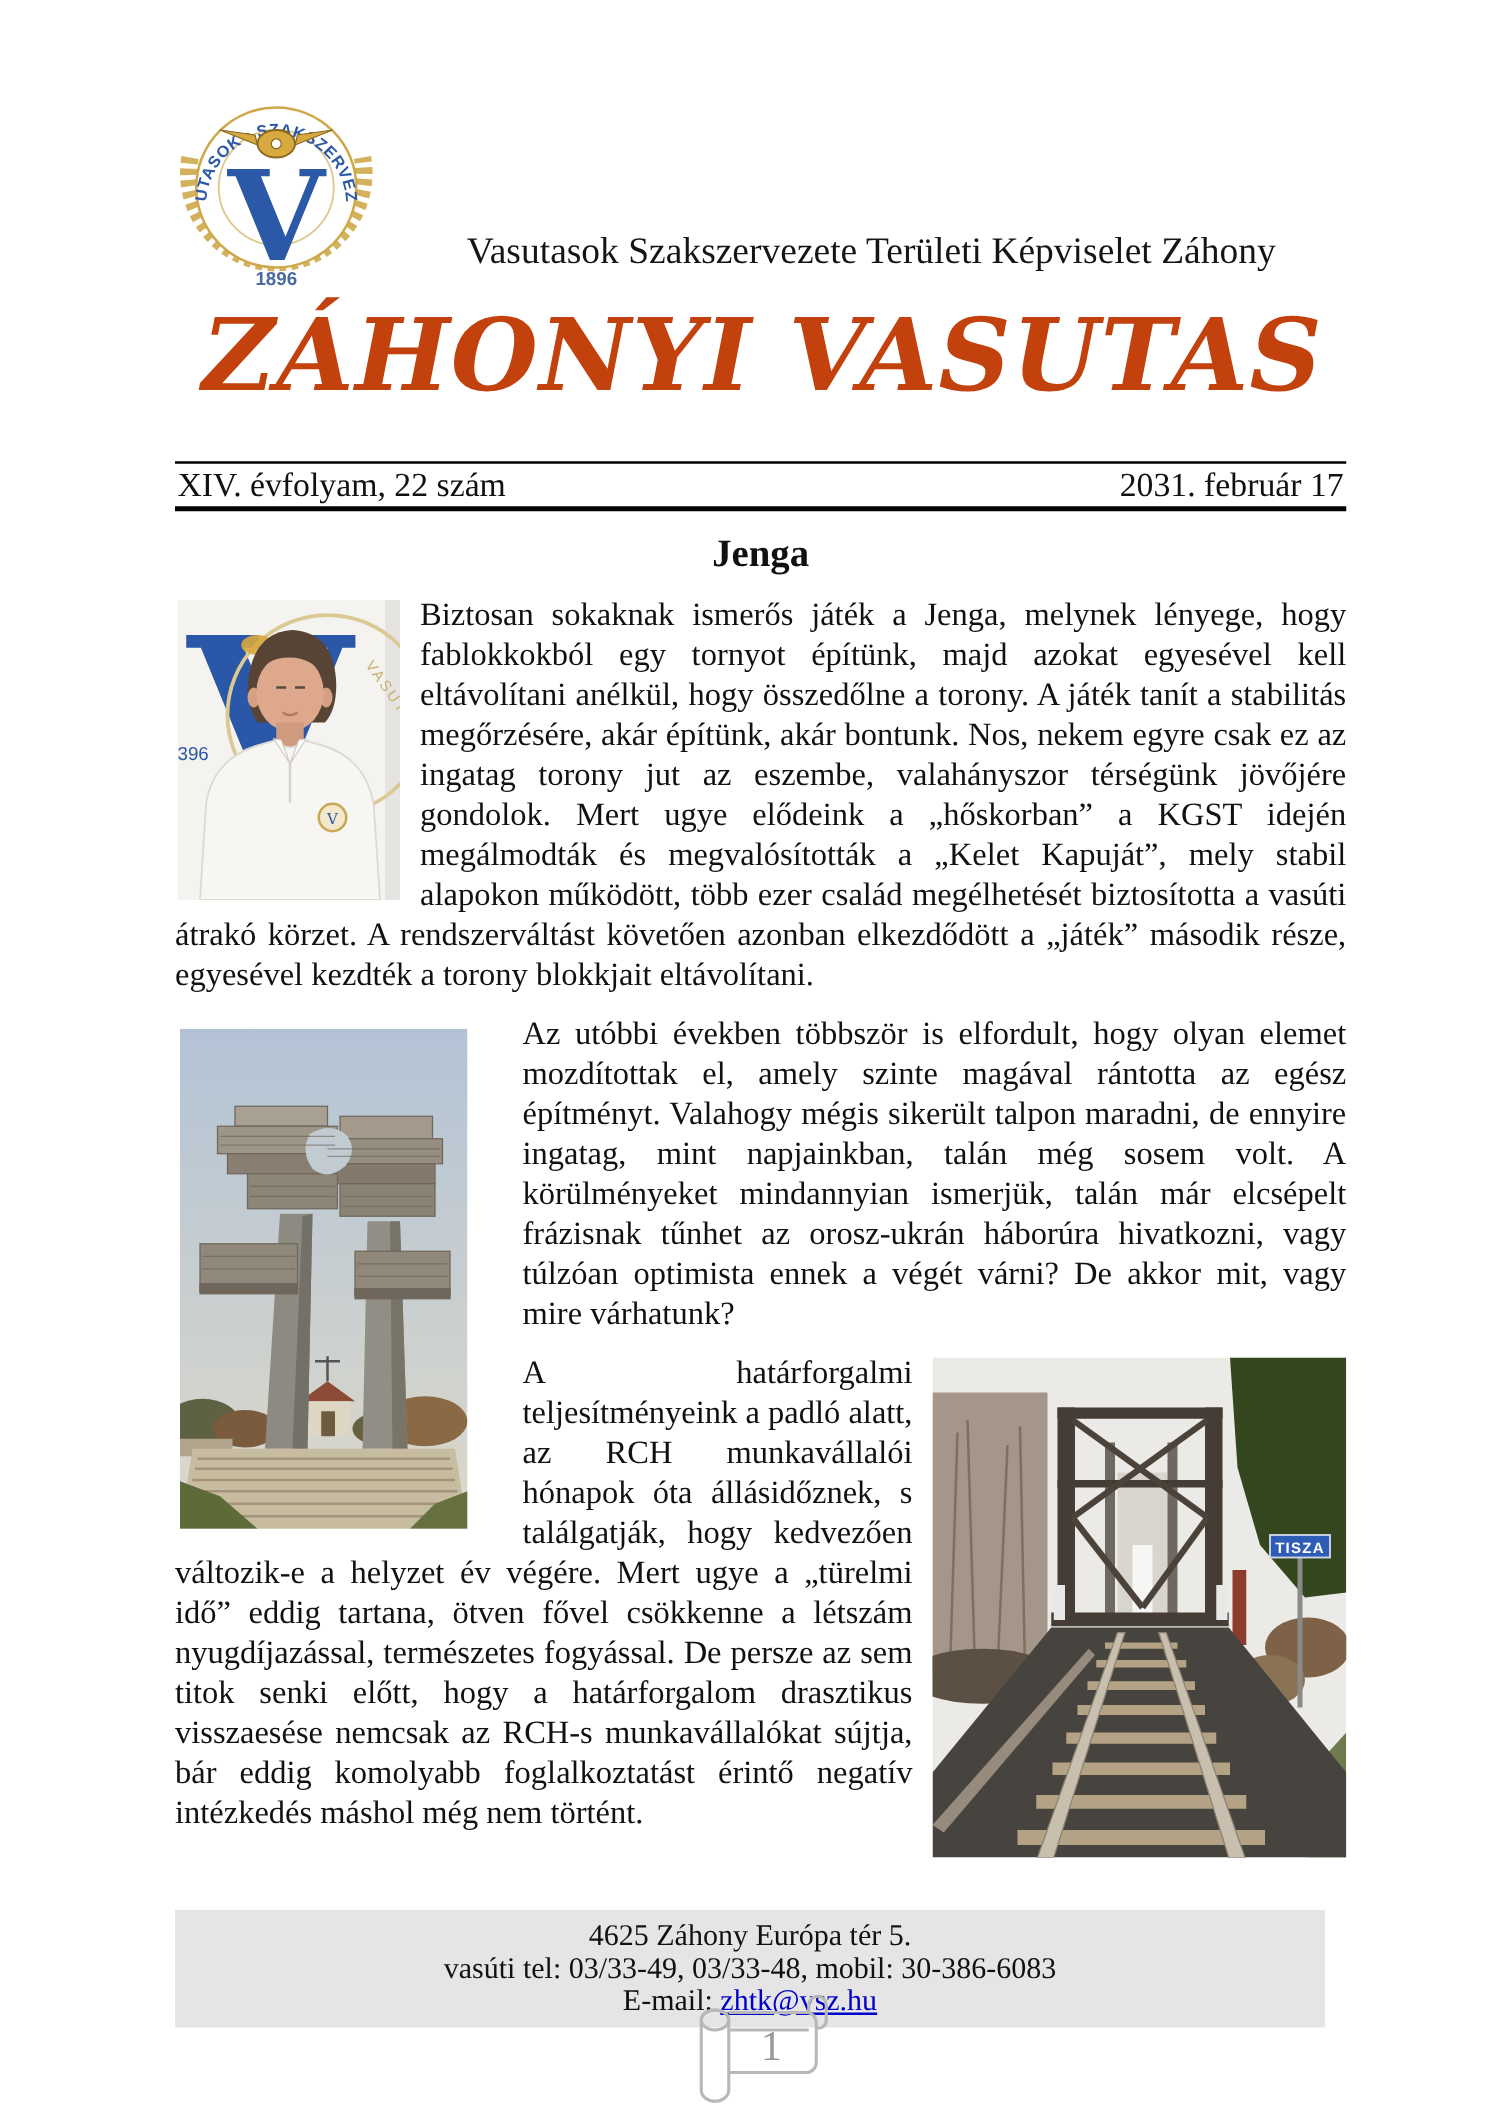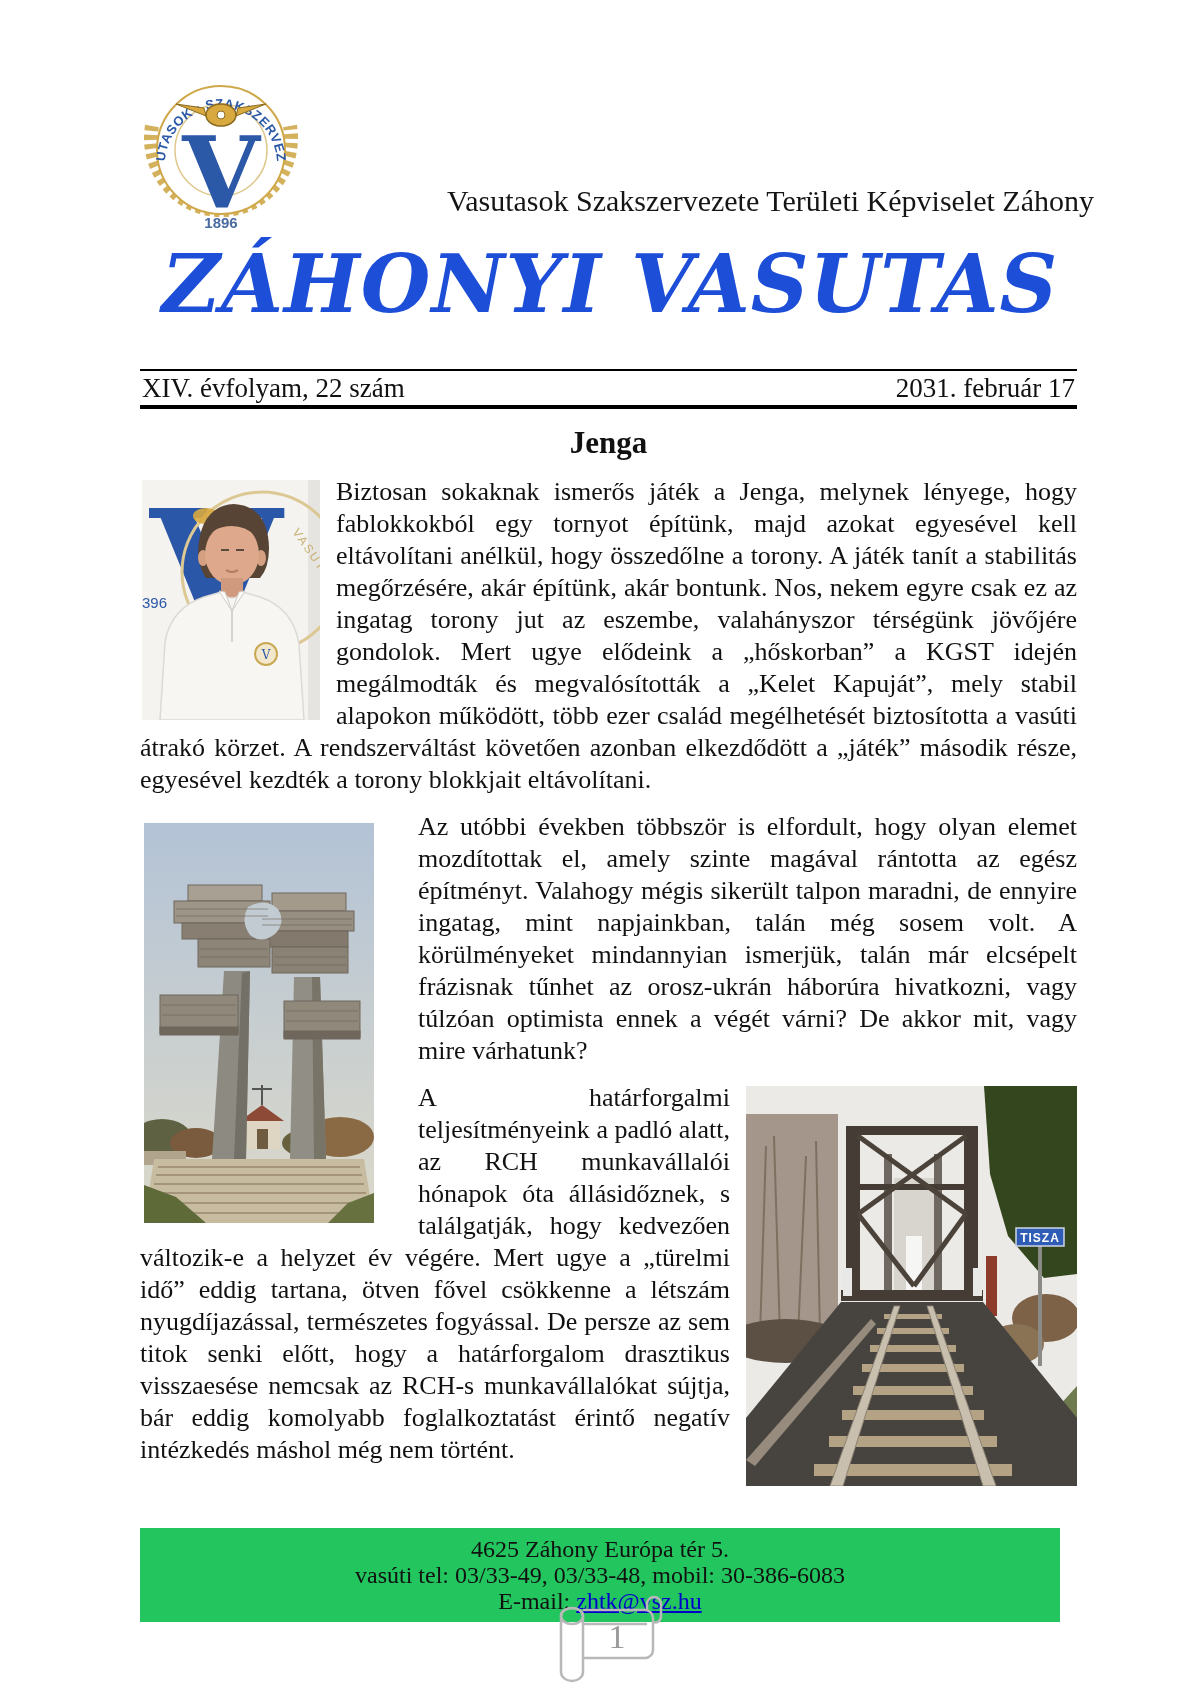--- a/index.html
+++ b/index.html
@@ -2,21 +2,21 @@
 <html><head>
 <meta charset="utf-8">
 <style>
   html,body{margin:0;padding:0;background:#888;}
   .page{position:relative;width:1200px;height:1696px;margin:0 auto;background:#fff;
         font-family:"Liberation Serif",serif;color:#111;overflow:hidden;box-sizing:border-box;}
   
   .masthead{position:relative;height:414px;}
   .logo-wrap{position:absolute;left:134px;top:60px;width:174px;height:196px;}
   .org-line{position:absolute;left:300px;right:106px;top:184px;font-size:30px;
-            text-align:right;white-space:nowrap;color:#151515;}
+            text-align:center;white-space:nowrap;color:#151515;}
   .nl-title{position:absolute;left:140px;right:120px;top:244px;text-align:center;
             font-family:"DejaVu Serif",serif;font-style:italic;font-weight:bold;
             font-size:80px;line-height:1;letter-spacing:1px;}
   .rules{position:absolute;left:140px;right:123px;top:369px;}
   .rule-a{height:2px;background:#000;margin-bottom:2px;}
   .rule-b{height:4px;background:#000;}
   .issue-row{display:flex;justify-content:space-between;align-items:flex-start;
              font-size:27px;line-height:30px;padding:0 2px 2px 2px;}
   
   .article{margin:0 123px 0 140px;text-align:justify;font-size:26px;line-height:32px;
@@ -62,21 +62,21 @@
           <path d="M102,56 L132,44 L104,48 Z" fill="#d8a93f" stroke="#8a6a1f" stroke-width="1"></path>
           <ellipse cx="87" cy="55" rx="15" ry="11" fill="#d8a93f" stroke="#8a6a1f" stroke-width="1.5"></ellipse>
           <circle cx="87" cy="55" r="4" fill="#fff" stroke="#8a6a1f" stroke-width="1"></circle>
         </g>
         <text x="87" y="168" text-anchor="middle" font-family="Liberation Sans, sans-serif" font-size="15" font-weight="bold" fill="#4a6aa0">1896</text>
       </svg>
     </div>
 
     <div class="org-line">Vasutasok Szakszervezete Területi Képviselet Záhony</div>
 
-    <div class="nl-title" style="color:#1d4ed8">ZÁHONYI VASUTAS</div>
+    <div class="nl-title" style="color:#c2410c">ZÁHONYI VASUTAS</div>
 
     <div class="rules">
       <div class="rule-a"></div>
       <div class="issue-row">
         <span>XIV. évfolyam, 22 szám</span>
         <span>2031. február 17</span>
       </div>
       <div class="rule-b"></div>
     </div>
   </header>
@@ -252,21 +252,21 @@
           <polygon points="0,374 9,380 130,238 125,233" fill="#968b7c"></polygon>
 
           <rect x="292" y="160" width="4" height="120" fill="#8a8a86"></rect>
           <rect x="270" y="142" width="48" height="18" fill="#2f5cb5" stroke="#cfd6e8" stroke-width="1.5"></rect>
           <text x="294" y="156" text-anchor="middle" font-family="Liberation Sans, sans-serif" font-size="12" font-weight="bold" letter-spacing="1" fill="#ffffff">TISZA</text>
         </svg>
       </span><span>A határforgalmi teljesítményeink a padló alatt, az RCH munkavállalói hónapok óta állásidőznek, s találgatják, hogy kedvezően változik-e a helyzet év végére. Mert ugye a „türelmi idő” eddig tartana, ötven fővel csökkenne a létszám nyugdíjazással, természetes fogyással. De persze az sem titok senki előtt, hogy a határforgalom drasztikus visszaesése nemcsak az RCH-s munkavállalókat sújtja, bár eddig komolyabb foglalkoztatást érintő negatív intézkedés máshol még nem történt.</span>
     </p>
   </main>
 
-  <footer class="footer" style="background:#22c55e">
+  <footer class="footer" style="background:#e5e5e5">
     <div>4625 Záhony Európa tér 5.</div>
     <div>vasúti tel: 03/33-49, 03/33-48, mobil: 30-386-6083</div>
     <div>
       <span>E-mail:</span>
       <a href="#">zhtk@vsz.hu</a>
     </div>
   </footer>
 
   <div class="page-scroll">
     <svg width="125" height="100" viewBox="0 0 125 100">

